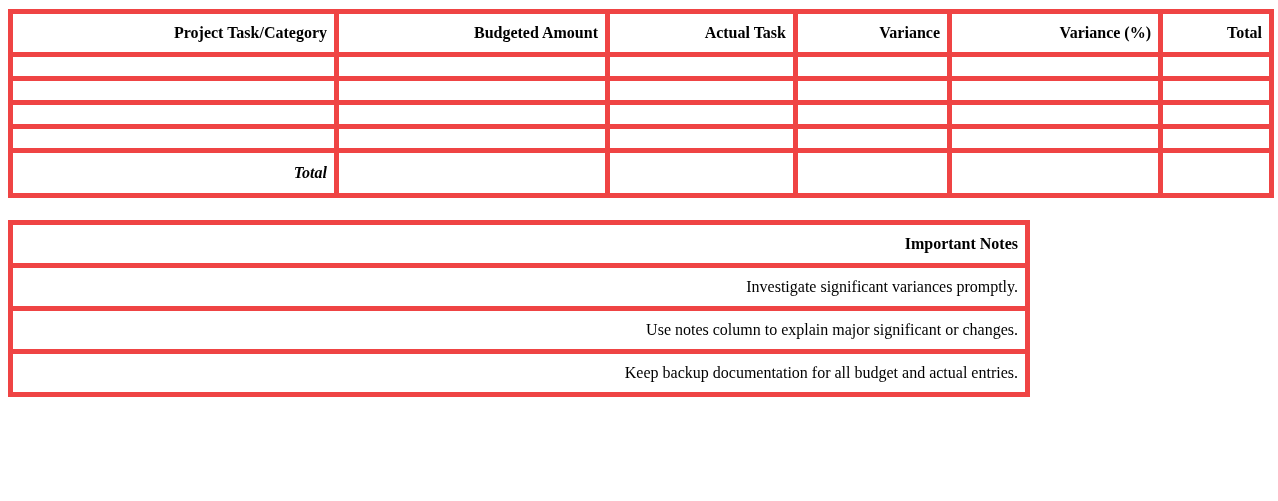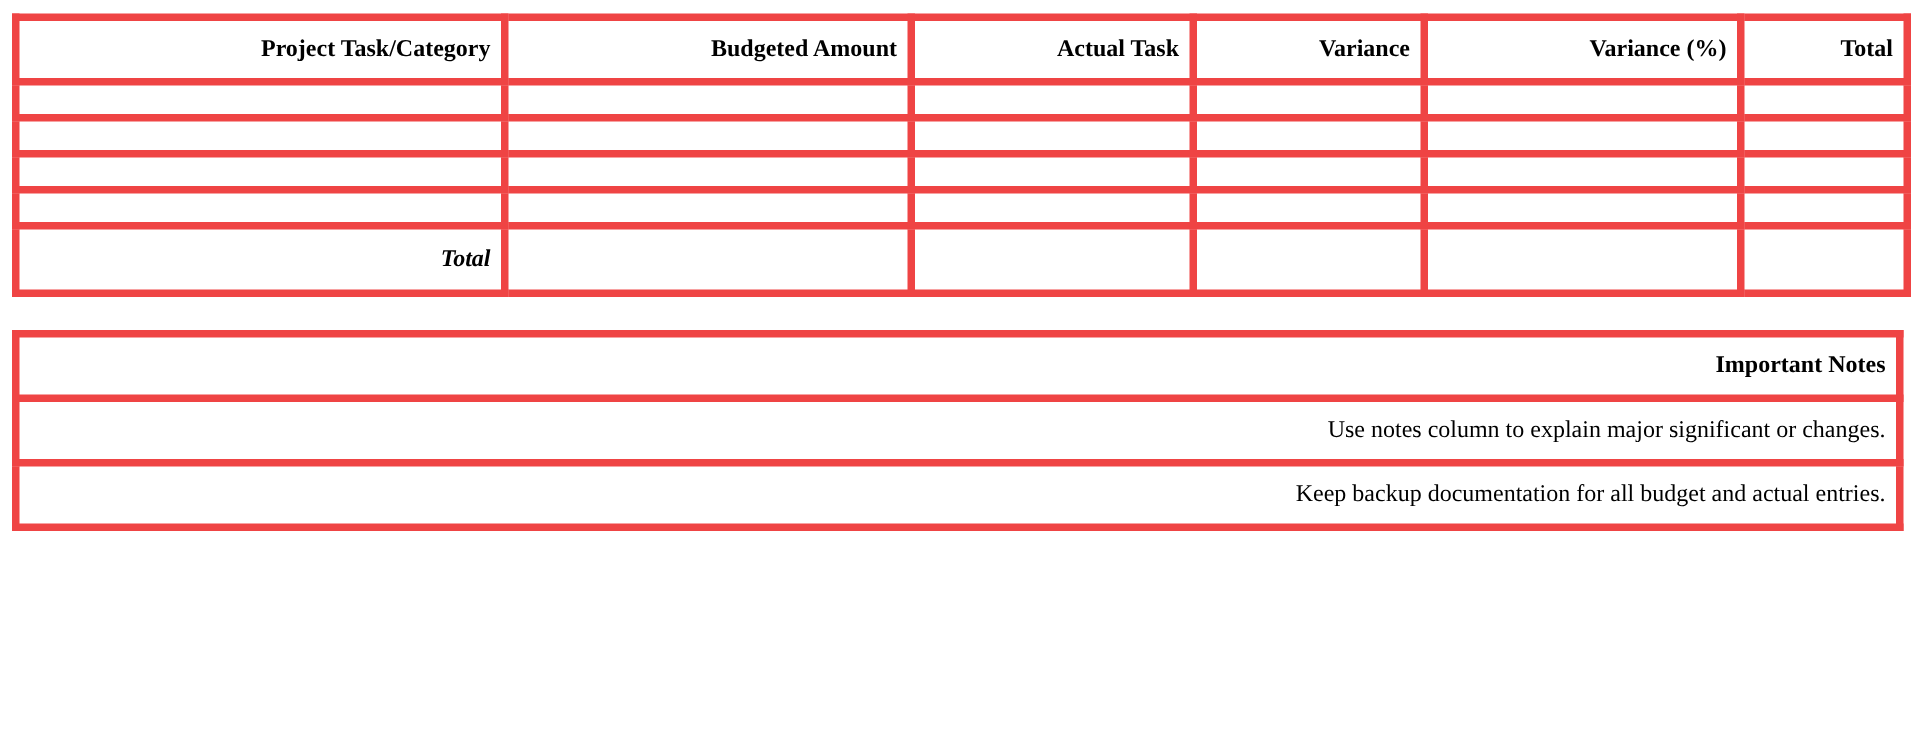--- a/index.html
+++ b/index.html
@@ -13,21 +13,21 @@
     -webkit-font-smoothing: antialiased;
   }
   .doc {
     padding: 9px 8px;
     box-sizing: border-box;
     width: 1278px;
   }
   table {
     border-collapse: collapse;
     table-layout: fixed;
-    width: 1261px;
+    width: 1022px;
     font-size: 16px;
     line-height: 1.15;
   }
   th, td {
     border: 5px solid #ef4444;
     padding: 1px 7px;
     text-align: right;
     vertical-align: middle;
     font-weight: normal;
     overflow: hidden;
@@ -119,20 +119,23 @@
   </table>
 
   <table class="notes-table">
     <thead>
       <tr>
         <th>Important Notes</th>
       </tr>
     </thead>
     <tbody>
       <tr>
+        <td>Investigate significant variances promptly.</td>
+      </tr>
+      <tr>
         <td>Use notes column to explain major significant or changes.</td>
       </tr>
       <tr>
         <td>Keep backup documentation for all budget and actual entries.</td>
       </tr>
     </tbody>
   </table>
 
 </div>
 

